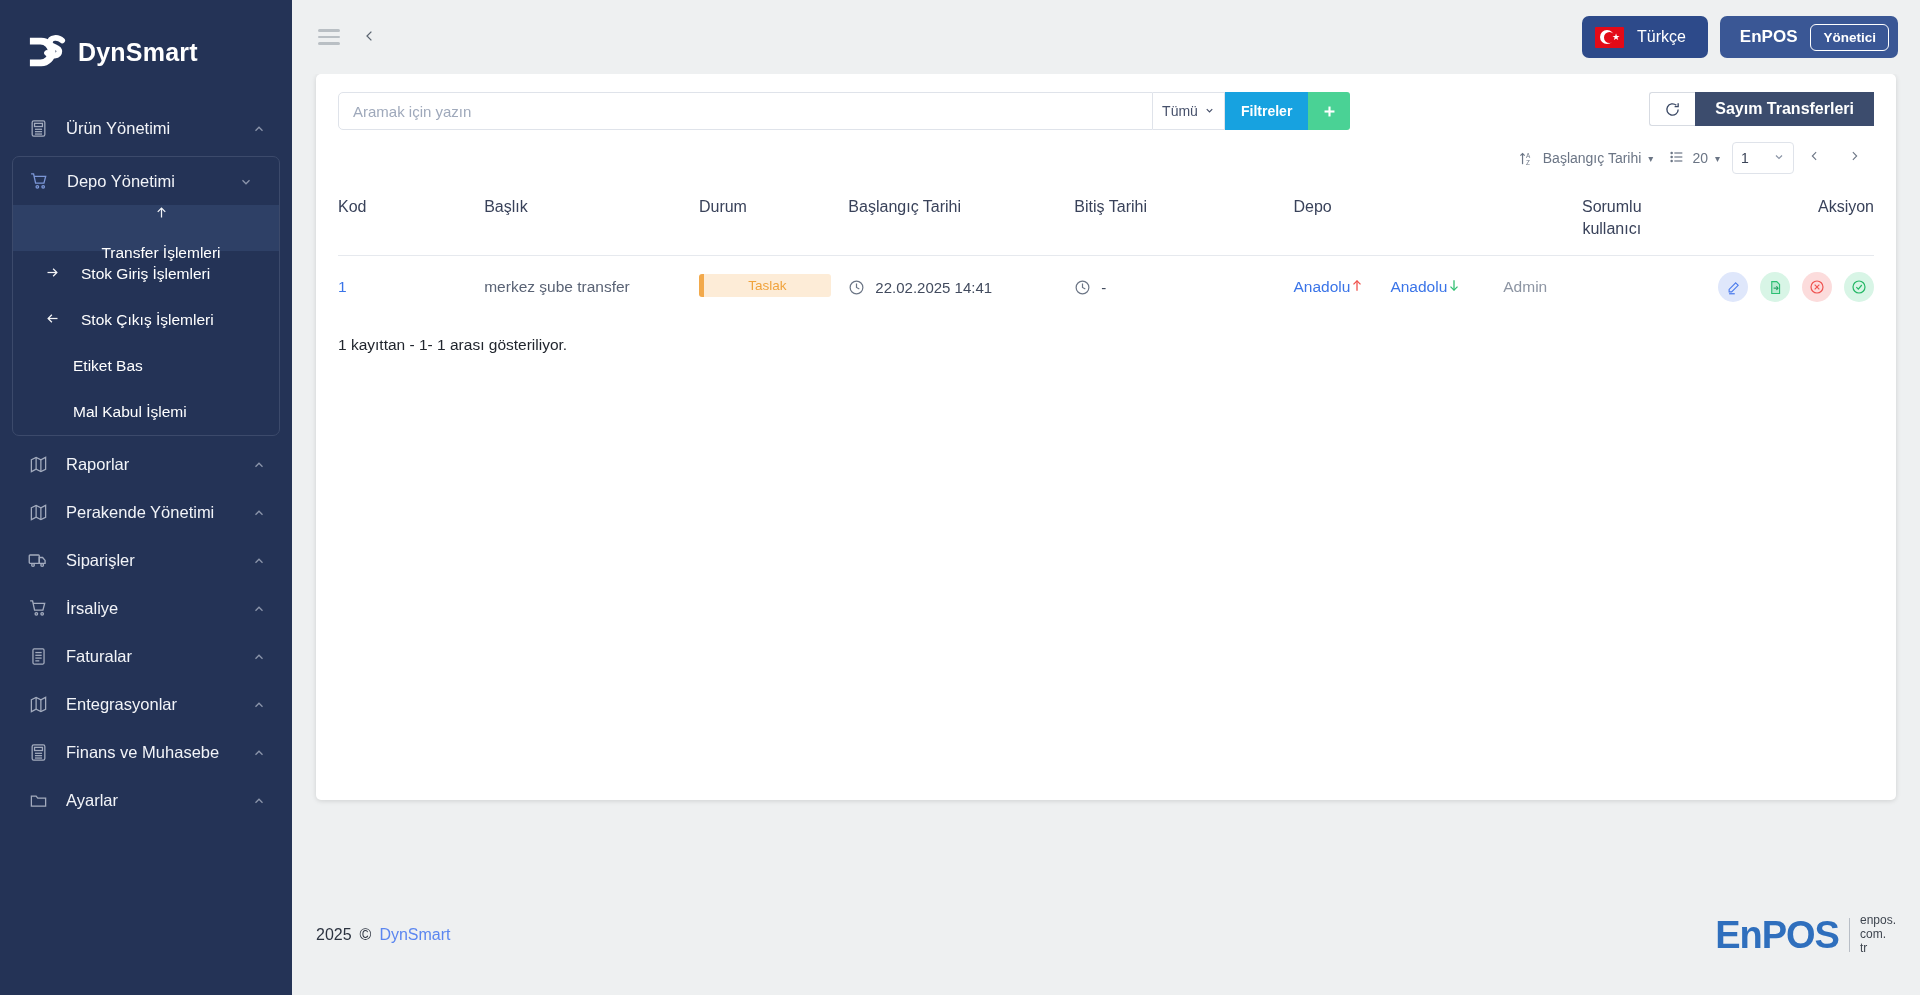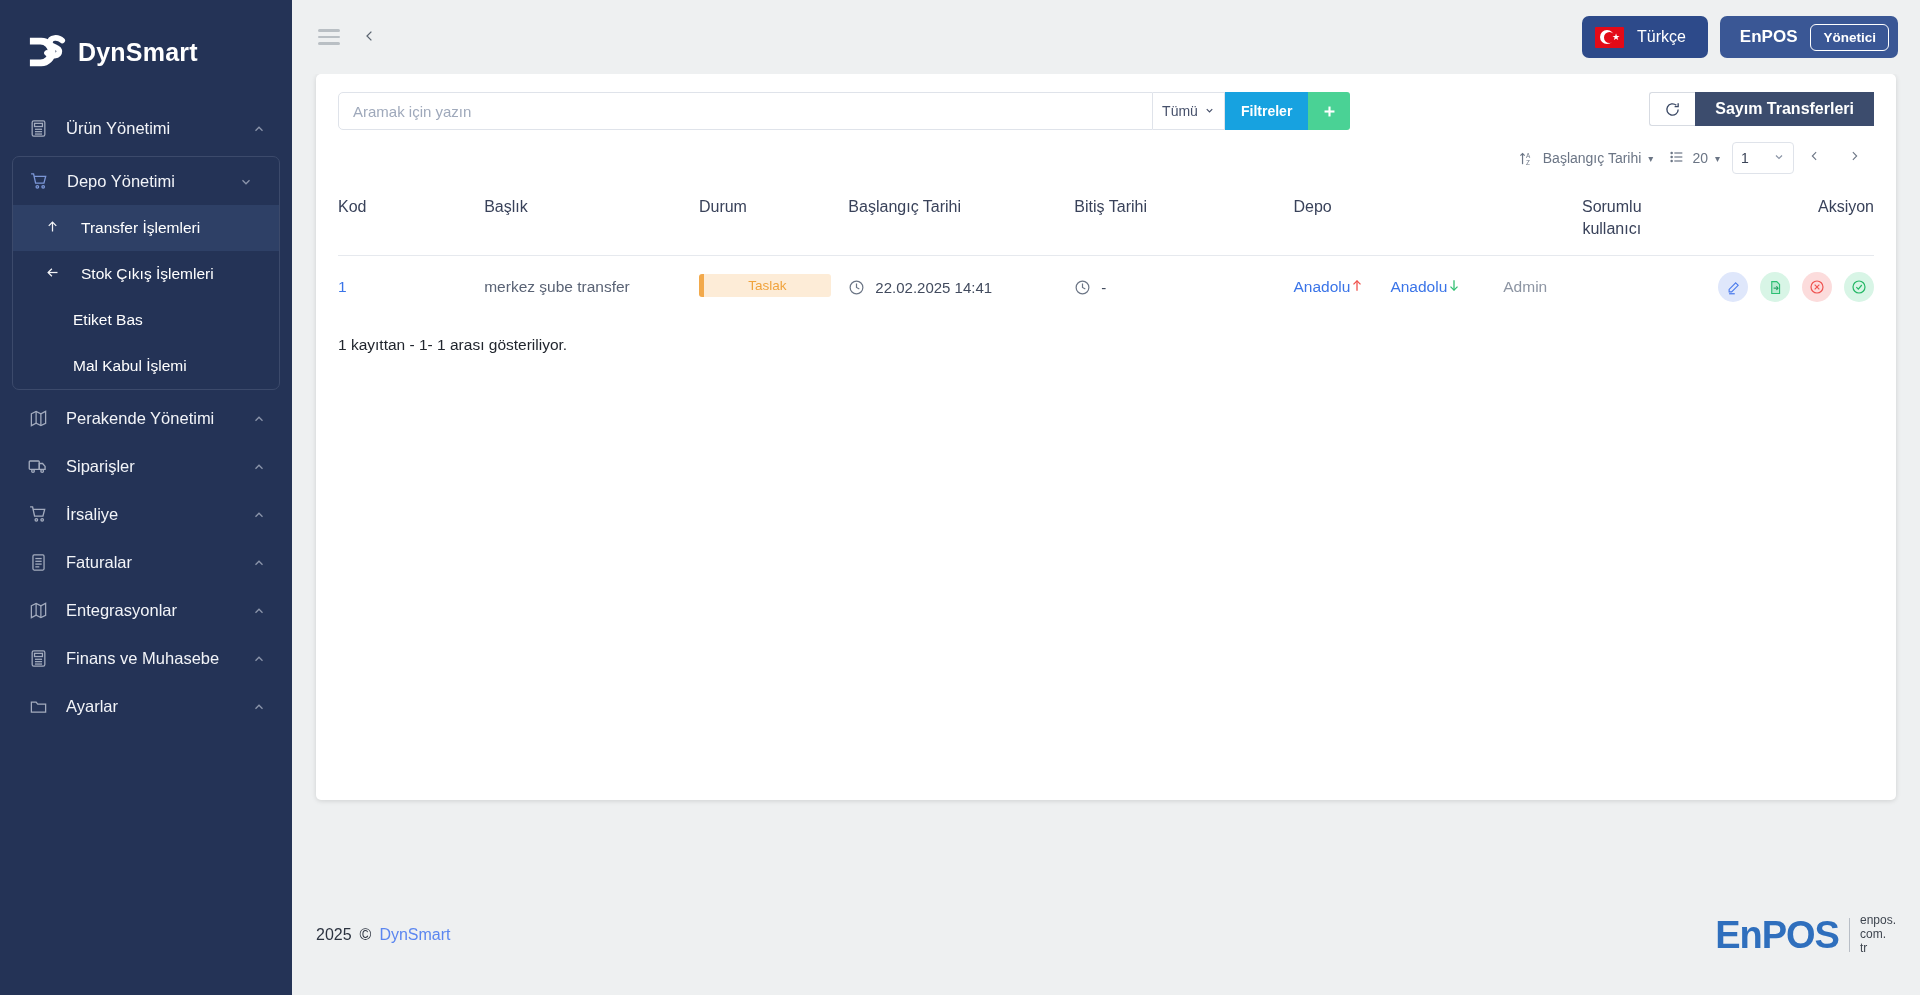--- a/index.html
+++ b/index.html
@@ -45,21 +45,21 @@
   }
   .group-box .nav-item { padding-left: 16px; }
   .group-box .nav-item .ico { opacity: 1; }
 
   .sub-item {
     height: 46px; display: flex; align-items: center;
     gap: 20px; padding-left: 30px; cursor: pointer;
     color: #ffffff; font-size: 15.5px;
   }
   .sub-item .sico { width: 18px; flex: none; text-align: center; font-size: 16px; opacity: .95; }
-  .sub-item.active { background: #2e4066; }
+  .sub-item.active { background: #2e4066; flex-direction: column; }
   .sub-item.noicon { padding-left: 60px; }
 
   
   .main { flex: 1 1 auto; height: 995px; display: flex; flex-direction: column; background:#eef0f1; position:relative;}
 
   .topbar {
     height: 74px; display: flex; align-items: center;
     padding: 0 22px 0 26px; flex: none;
   }
   .burger { width: 22px; display: flex; flex-direction: column; gap: 4px; cursor: pointer; }
@@ -262,39 +262,63 @@
         <div class="sub-item active">
           <span class="sico">
             <svg width="15" height="15" viewBox="0 0 24 24" fill="none" stroke="#ffffff" stroke-width="2">
                 <line x1="12" y1="20" x2="12" y2="5"></line>
                 <polyline points="6,11 12,5 18,11"></polyline>
               </svg>
           </span>
           <span>Transfer İşlemleri</span>
         </div>
 
+        <div class="sub-item">
+          <span class="sico">
+            <svg width="15" height="15" viewBox="0 0 24 24" fill="none" stroke="#ffffff" stroke-width="2">
+                <line x1="4" y1="12" x2="19" y2="12"></line>
+                <polyline points="13,6 19,12 13,18"></polyline>
+              </svg>
+          </span>
+          <span>Stok Giriş İşlemleri</span>
+        </div>
 
         <div class="sub-item">
           <span class="sico">
             <svg width="15" height="15" viewBox="0 0 24 24" fill="none" stroke="#ffffff" stroke-width="2">
                 <line x1="20" y1="12" x2="5" y2="12"></line>
                 <polyline points="11,6 5,12 11,18"></polyline>
               </svg>
           </span>
           <span>Stok Çıkış İşlemleri</span>
         </div>
 
         <div class="sub-item noicon">
           <span>Etiket Bas</span>
         </div>
         <div class="sub-item noicon">
           <span>Mal Kabul İşlemi</span>
         </div>
       </div>
 
+      <div class="nav-item">
+        <span class="ico">
+          <svg width="19" height="19" viewBox="0 0 24 24" fill="none" stroke="#c3cad8" stroke-width="1.6">
+              <path d="M3 6l6-3 6 3 6-3v15l-6 3-6-3-6 3z"></path>
+              <line x1="9" y1="3" x2="9" y2="18"></line>
+              <line x1="15" y1="6" x2="15" y2="21"></line>
+            </svg>
+        </span>
+        <span class="lbl">Raporlar</span>
+        <span class="chev">
+          <svg width="14" height="14" viewBox="0 0 24 24" fill="none" stroke="#c3cad8" stroke-width="2.2">
+              <polyline points="6,15 12,9 18,15"></polyline>
+            </svg>
+        </span>
+      </div>
 
       <div class="nav-item">
         <span class="ico">
           <svg width="19" height="19" viewBox="0 0 24 24" fill="none" stroke="#c3cad8" stroke-width="1.6">
               <path d="M3 6l6-3 6 3 6-3v15l-6 3-6-3-6 3z"></path>
               <line x1="9" y1="3" x2="9" y2="18"></line>
               <line x1="15" y1="6" x2="15" y2="21"></line>
             </svg>
         </span>
         <span class="lbl">Perakende Yönetimi</span>

